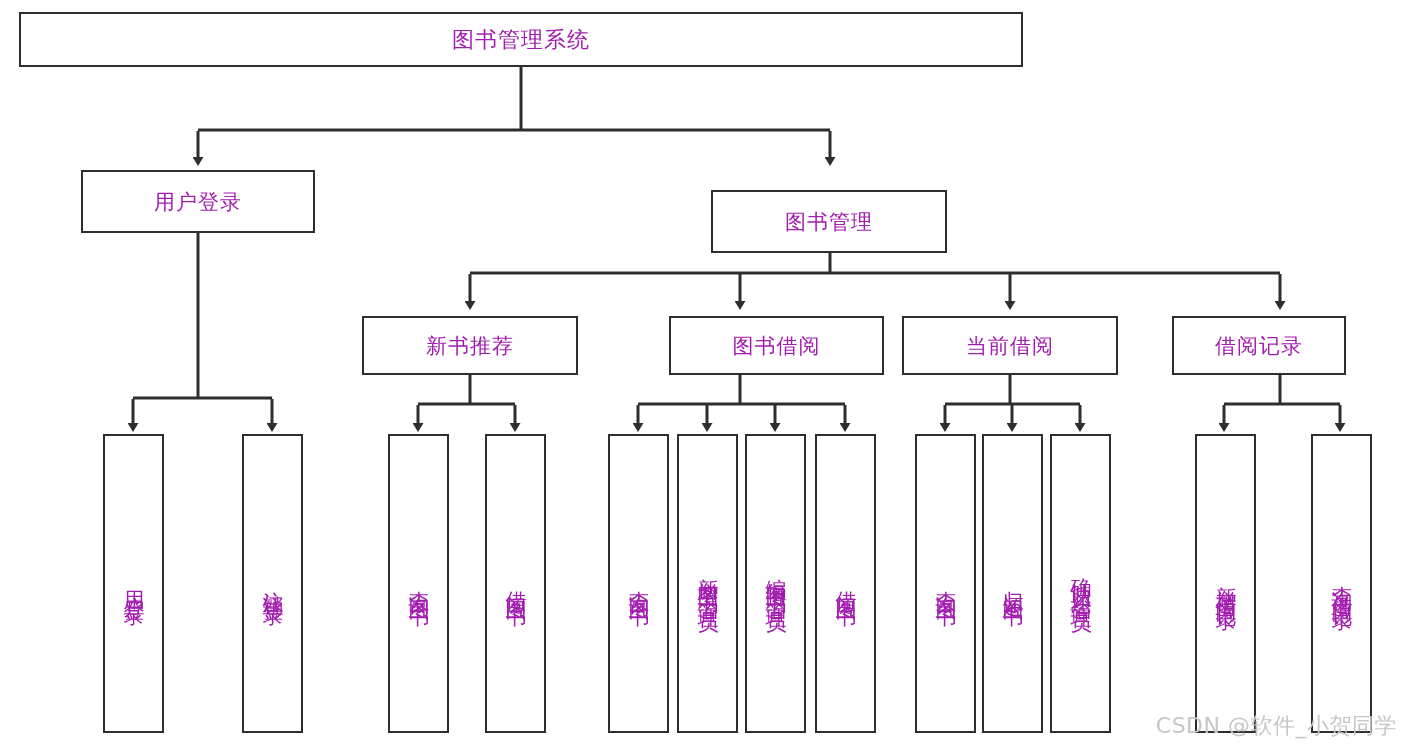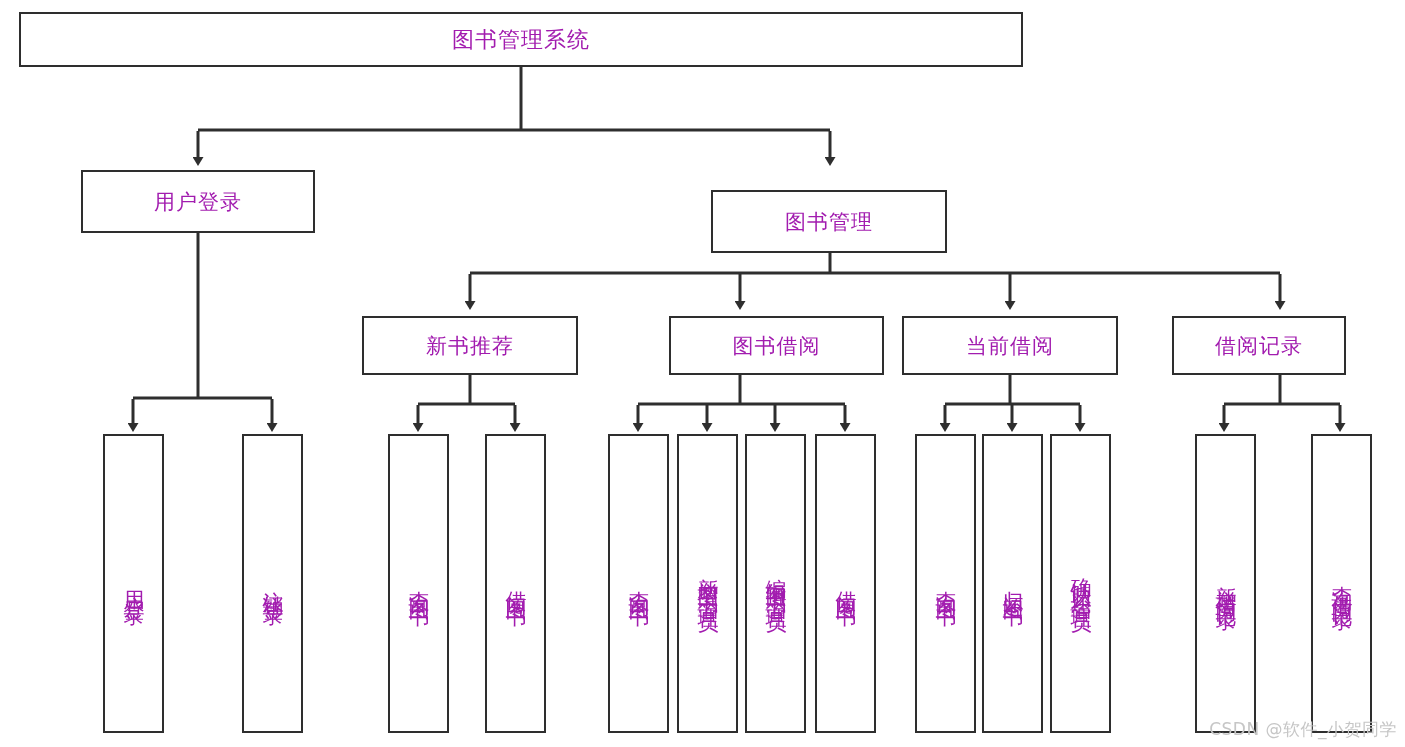--- a/index.html
+++ b/index.html
@@ -49,21 +49,21 @@
     line-height: 1;
     white-space: nowrap;
   }
   .node.root {
     font-size: 22px;
   }
   .watermark {
     position: absolute;
     right: 8px;
     bottom: 6px;
-    font-size: 17px;
+    font-size: 22px;
     color: #c6c6c6;
     letter-spacing: 0.5px;
     z-index: 3;
     white-space: nowrap;
   }
 </style>
 </head>
 <body>
 
 <div id="canvas">

